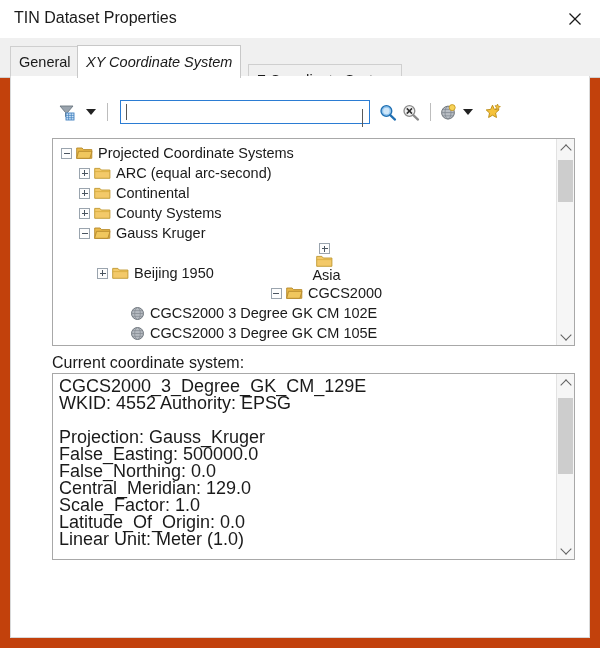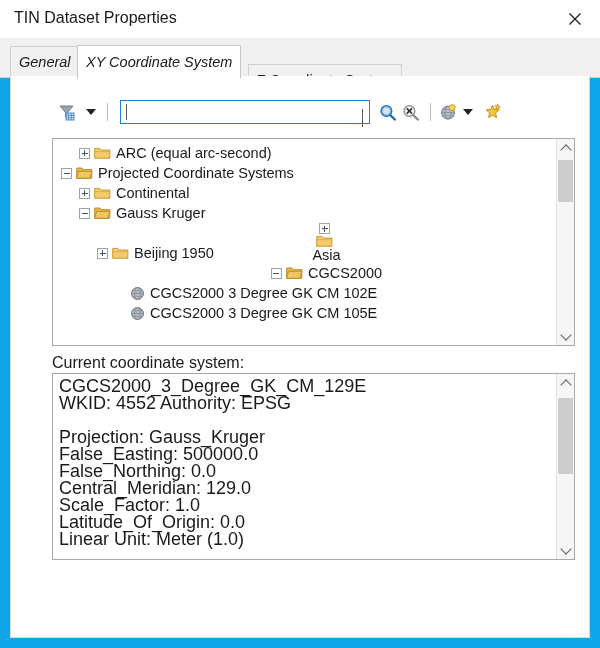--- a/index.html
+++ b/index.html
@@ -5,21 +5,21 @@
   html, body {
     margin: 0; padding: 0;
     width: 600px; height: 648px;
     background: #ffffff;
     font-family: "Liberation Sans", sans-serif;
     overflow: hidden;
   }
   #root {
     position: relative;
     width: 600px; height: 648px;
-    background: #0ea5e9;
+    background: #c2410c;
     box-sizing: border-box;
     padding-left: 40px;
   }
 
   
   .titlebar {
     position: absolute; left: 0; top: 0;
     width: 600px; height: 38px;
     background: #ffffff;
   }
@@ -58,21 +58,21 @@
     cursor: pointer;
   }
   .tab.selected {
     background: #ffffff;
     border-color: #c8c8c8;
     z-index: 3;
     height: 33px;
     top: 7px;
     font-style: italic;
   }
-  #tab0 { left: 10px; font-style: italic; }
+  #tab0 { left: 10px; }
   #tab1 { left: 77px; }
   #tab2 { left: 248px; margin-top: 18px; }
 
   
   .page {
     position: absolute; left: 10px; top: 76px;
     width: 580px; height: 562px;
     background: #ffffff;
     border: 1px solid #d9d9d9;
     border-top: none;
@@ -319,49 +319,59 @@
   </div>
 
   <div class="combo">
     <span class="caretpos"></span>
     <span class="value"></span>
     <span class="chev"><span class="chev-down"></span></span>
   </div>
 
   <div class="treepanel">
     <div class="treeinner" id="tree-inner">
+        <div class="tnode" style="padding-left: 8px;">
+          <span class="tbox"></span>
+          <span style="display:flex;flex:0 0 auto;">
+            <svg class="ficon" width="17" height="14" viewBox="0 0 17 14">
+              <path d="M0.7 2 h5.4 l1.4 1.6 h8.3 v8.7 h-15.1 z" fill="#e8b94a" stroke="#b5892a" stroke-width="0.9"></path>
+              <path d="M2.6 5.3 h13.4 l-2.1 7 h-13.3 z" fill="#f0c75e" stroke="#b5892a" stroke-width="0.9"></path>
+            </svg>
+          </span>
+          <span class="tlabel">Projected Coordinate Systems</span>
+        </div>
         <div class="tnode" style="padding-left: 26px;">
           <span class="tbox plus"></span>
           <span style="display:flex;flex:0 0 auto;">
             <svg class="ficon" width="17" height="14" viewBox="0 0 17 14">
               <path d="M0.7 2.4 h5.2 l1.4 1.6 h8.6 v8.3 h-15.2 z" fill="#f3c969" stroke="#c0972f" stroke-width="0.9"></path>
               <line x1="0.7" y1="5.6" x2="15.9" y2="5.6" stroke="#d8ab3e" stroke-width="0.8"></line>
             </svg>
           </span>
           <span class="tlabel">ARC (equal arc-second)</span>
         </div>
-        <div class="tnode" style="padding-left: 8px;">
-          <span class="tbox"></span>
-          <span style="display:flex;flex:0 0 auto;">
-            <svg class="ficon" width="17" height="14" viewBox="0 0 17 14">
-              <path d="M0.7 2 h5.4 l1.4 1.6 h8.3 v8.7 h-15.1 z" fill="#e8b94a" stroke="#b5892a" stroke-width="0.9"></path>
-              <path d="M2.6 5.3 h13.4 l-2.1 7 h-13.3 z" fill="#f0c75e" stroke="#b5892a" stroke-width="0.9"></path>
-            </svg>
-          </span>
-          <span class="tlabel">Projected Coordinate Systems</span>
-        </div>
         <div class="tnode" style="padding-left: 26px;">
           <span class="tbox plus"></span>
           <span style="display:flex;flex:0 0 auto;">
             <svg class="ficon" width="17" height="14" viewBox="0 0 17 14">
               <path d="M0.7 2.4 h5.2 l1.4 1.6 h8.6 v8.3 h-15.2 z" fill="#f3c969" stroke="#c0972f" stroke-width="0.9"></path>
               <line x1="0.7" y1="5.6" x2="15.9" y2="5.6" stroke="#d8ab3e" stroke-width="0.8"></line>
             </svg>
           </span>
           <span class="tlabel">Continental</span>
+        </div>
+        <div class="tnode" style="padding-left: 26px;">
+          <span class="tbox plus"></span>
+          <span style="display:flex;flex:0 0 auto;">
+            <svg class="ficon" width="17" height="14" viewBox="0 0 17 14">
+              <path d="M0.7 2.4 h5.2 l1.4 1.6 h8.6 v8.3 h-15.2 z" fill="#f3c969" stroke="#c0972f" stroke-width="0.9"></path>
+              <line x1="0.7" y1="5.6" x2="15.9" y2="5.6" stroke="#d8ab3e" stroke-width="0.8"></line>
+            </svg>
+          </span>
+          <span class="tlabel">County Systems</span>
         </div>
         <div class="tnode" style="padding-left: 26px;">
           <span class="tbox"></span>
           <span style="display:flex;flex:0 0 auto;">
             <svg class="ficon" width="17" height="14" viewBox="0 0 17 14">
               <path d="M0.7 2 h5.4 l1.4 1.6 h8.3 v8.7 h-15.1 z" fill="#e8b94a" stroke="#b5892a" stroke-width="0.9"></path>
               <path d="M2.6 5.3 h13.4 l-2.1 7 h-13.3 z" fill="#f0c75e" stroke="#b5892a" stroke-width="0.9"></path>
             </svg>
           </span>
           <span class="tlabel">Gauss Kruger</span>

